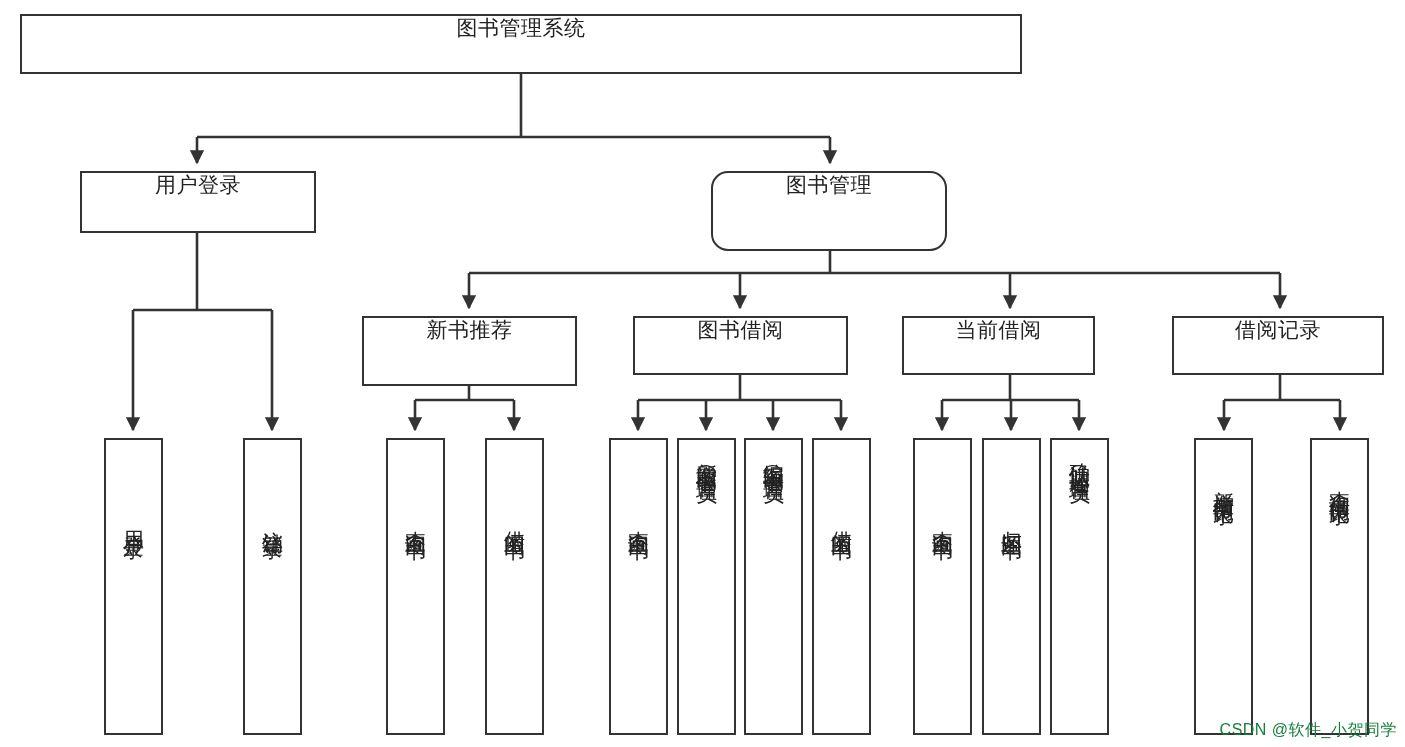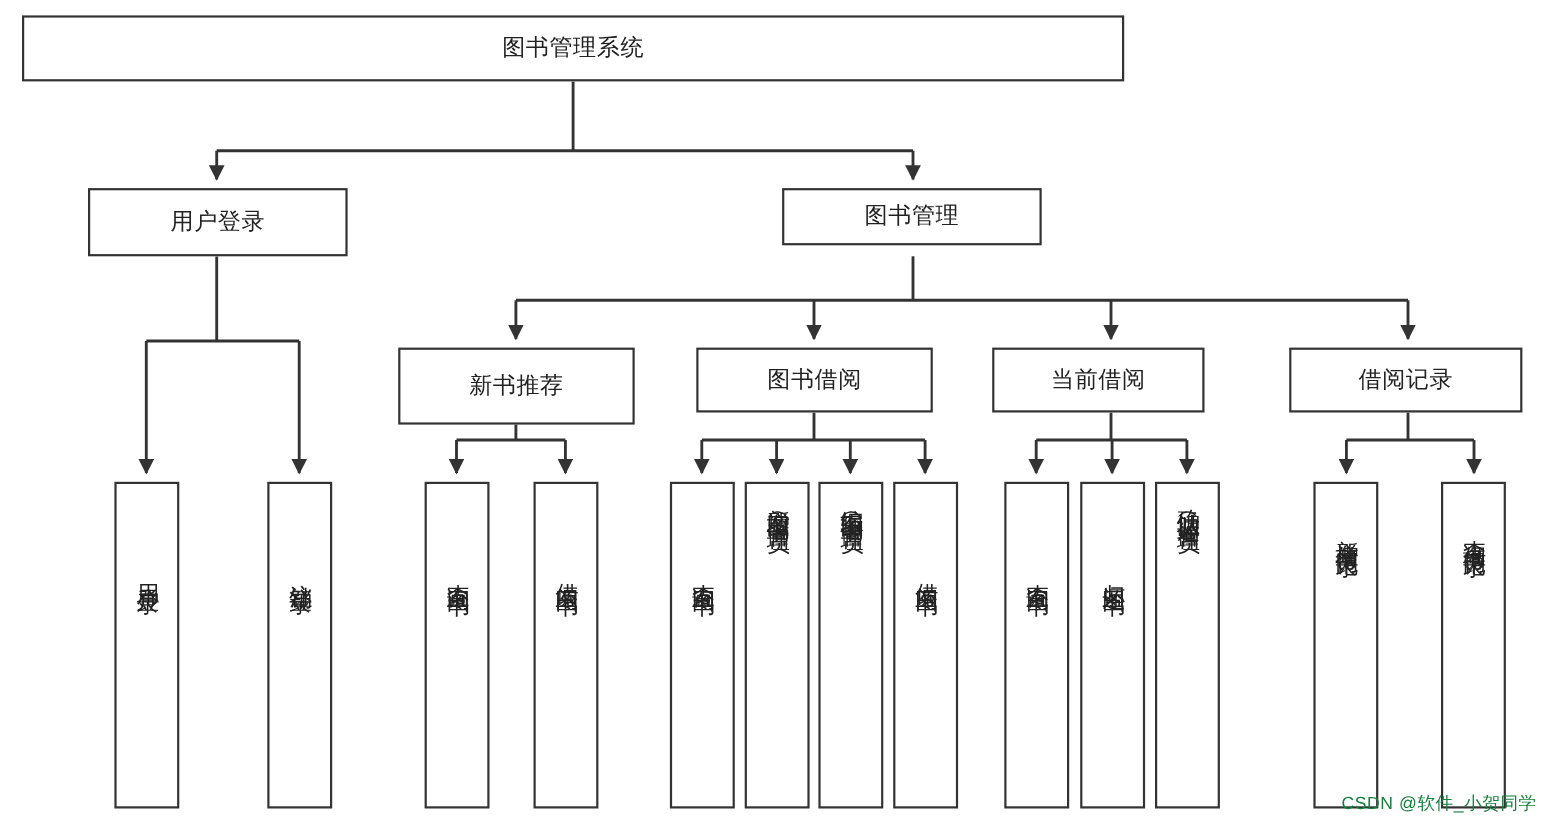--- a/index.html
+++ b/index.html
@@ -23,21 +23,21 @@
     top: 0;
     width: 1405px;
     height: 747px;
   }
   .node {
     position: absolute;
     box-sizing: border-box;
     background: #ffffff;
     border: 2.5px solid #333333;
     display: flex;
-    align-items: center;
+    align-items: flex-start;
     justify-content: center;
     color: #222222;
   }
   .node-h .label {
     font-size: 21px;
     letter-spacing: 0.5px;
     line-height: 1.1;
     white-space: nowrap;
   }
   .node-v {
@@ -123,21 +123,21 @@
   </svg>
 
   <div class="node node-h" style="left:20px; top:14px; width:1002px; height:60px;">
     <span class="label">图书管理系统</span>
   </div>
 
   <div class="node node-h" style="left:80px; top:171px; width:236px; height:62px;">
     <span class="label">用户登录</span>
   </div>
 
-  <div class="node node-h" style="left:711px; top:171px; width:236px; height:52px;">
+  <div class="node node-h" style="left:711px; top:171px; width:236px; height:80px;border-radius:17px;">
     <span class="label">图书管理</span>
   </div>
 
   <div class="node node-h" style="left:362px; top:316px; width:215px; height:70px;">
     <span class="label">新书推荐</span>
   </div>
 
   <div class="node node-h" style="left:633px; top:316px; width:215px; height:59px;">
     <span class="label">图书借阅</span>
   </div>

